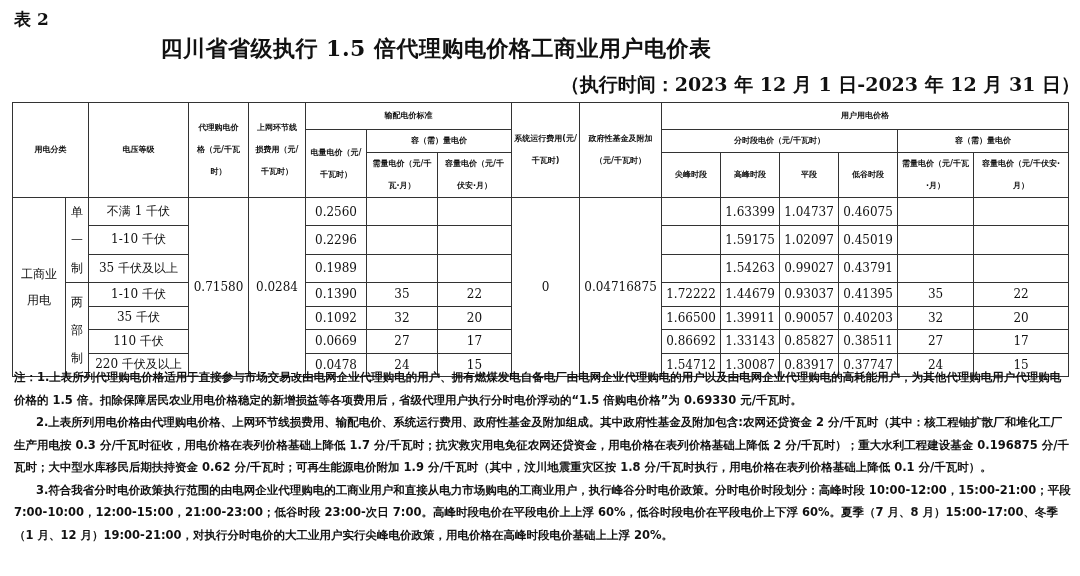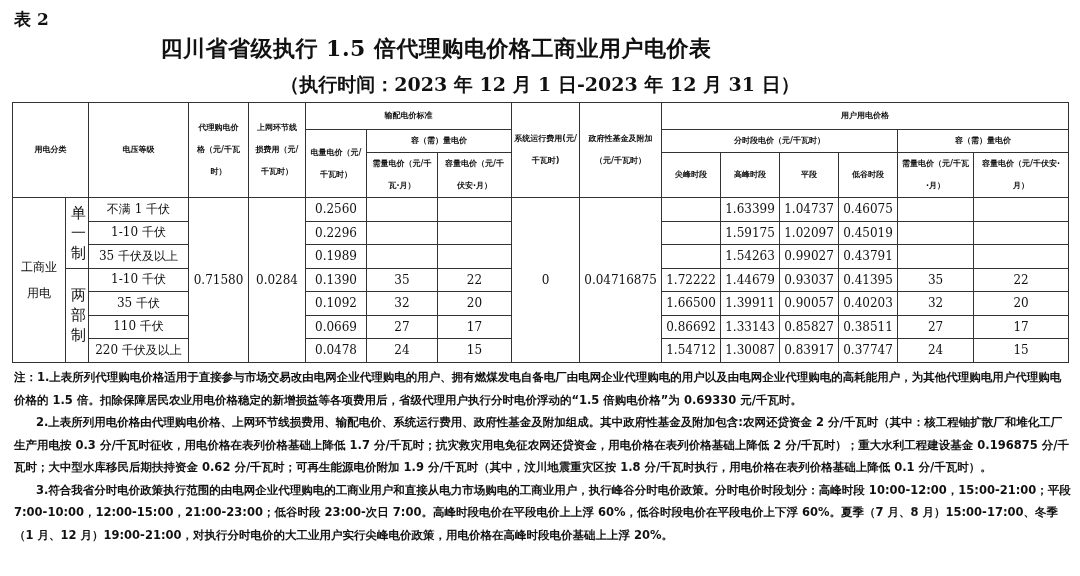--- a/index.html
+++ b/index.html
@@ -1,25 +1,25 @@
 <!DOCTYPE html>
 <html><head>
 <meta charset="utf-8">
 <style>
   html, body { margin:0; padding:0; background:#fff; }
   body { width:1080px; height:576px; position:relative; overflow:hidden; font-family:"DejaVu Serif","Liberation Serif",serif; color:#111; }
   .label { position:absolute; left:14px; top:8px; font-size:17px; font-weight:bold; }
   .title { position:absolute; left:0; width:872px; top:34px; text-align:center; font-size:22px; font-weight:bold; letter-spacing:0.5px; }
-  .subtitle { position:absolute; left:0; width:1080px; top:72px; text-align:center; font-size:19px; font-weight:bold; }
+  .subtitle { position:absolute; left:0; width:1080px; top:72px; text-align:right; font-size:19px; font-weight:bold; }
   table.grid { position:absolute; left:12px; top:102px; border-collapse:collapse; table-layout:fixed; width:1057px; }
   table.grid td { border:1px solid #333; text-align:center; vertical-align:middle; padding:0; overflow:hidden; }
   .h { font-size:8px; font-weight:bold; line-height:22px; font-family:"DejaVu Sans","Liberation Sans",sans-serif; }
   .h1 { height:27px; } .h2 { height:22px; } .h3 { height:43px; }
   .d td { height:22.5px; font-size:12px; }
-  .vert { font-size:15px; line-height:20px; width:12px; margin:0 auto; }
+  .vert { font-size:12px; line-height:28px; width:12px; margin:0 auto; }
   .cat { font-size:12px; line-height:26px; }
   .notes { position:absolute; left:14px; top:366px; width:1058px; font-size:11.5px; font-weight:bold; line-height:22.5px; font-family:"DejaVu Sans","Liberation Sans",sans-serif; }
   .notes p { margin:0; }
   .ind { text-indent:22px; }
 </style>
 </head>
 <body>
 
 <div class="label">表 2</div>
 <div class="title">四川省省级执行 1.5 倍代理购电价格工商业用户电价表</div>

